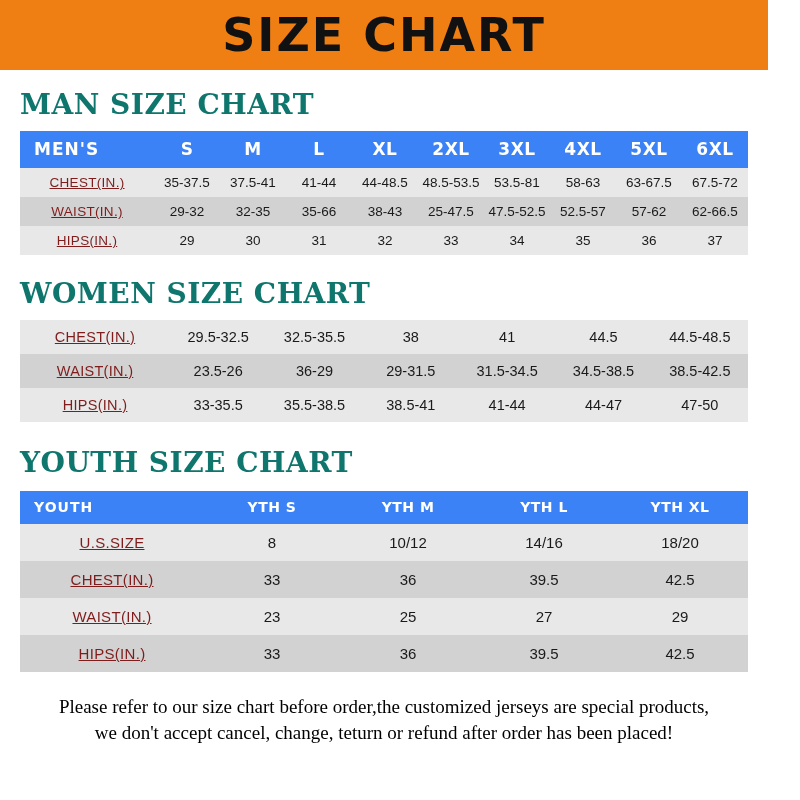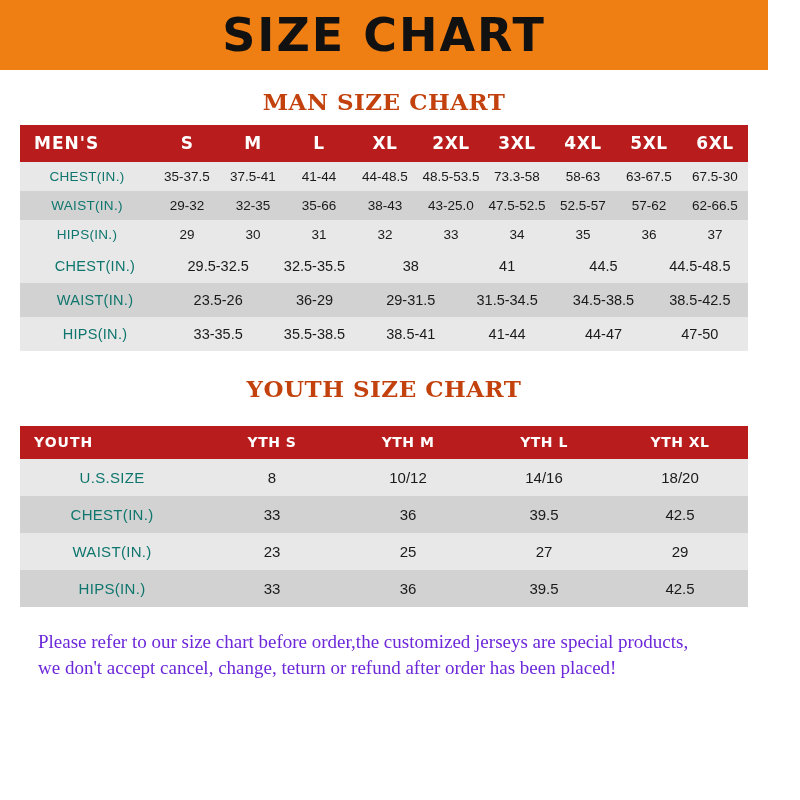--- a/index.html
+++ b/index.html
@@ -39,41 +39,41 @@
     line-height: 1;
     text-align: center;
   }
   .content {
     padding: 0 20px;
     box-sizing: border-box;
   }
   .section-title {
     font-family: "DejaVu Serif", serif;
     font-weight: bold;
-    font-size: 23px;
-    color: #c2410c;
-    text-align: center;
+    font-size: 28px;
+    color: #0f766e;
+    text-align: left;
     letter-spacing: 0.5px;
   }
   .man-title { margin: 18px 0 10px 0; }
   .women-title { margin: 22px 0 10px 0; }
-  .youth-title { margin: 24px 0 24px 0; }
+  .youth-title { margin: 24px 0 12px 0; }
 
   table.size-table {
     width: 100%;
     border-collapse: collapse;
     table-layout: fixed;
   }
   table.size-table td, table.size-table th {
     text-align: center;
     vertical-align: middle;
   }
   
   .hdr-row {
-    background: #b91c1c;
+    background: #3b82f6;
     color: #ffffff;
   }
   .hdr-row th {
     font-family: "DejaVu Sans", sans-serif;
     font-weight: bold;
     font-size: 17px;
     padding: 8px 0 9px 0;
     color: #ffffff;
     letter-spacing: 0.5px;
   }
@@ -87,41 +87,42 @@
   .row-dark  { background: #d2d2d2; }
   .size-table td {
     font-family: "Liberation Sans", sans-serif;
     font-size: 13.5px;
     color: #1a1a1a;
     padding: 7px 0;
   }
   .size-table td.label-col {
     font-size: 13.5px;
     letter-spacing: 0.3px;
-    color: #0f766e;
-    text-align: center;
+    color: #7f1d1d;
+    text-align: center;
+    text-decoration: underline;
   }
   
   #men-table .label-col { width: 120px; }
   #women-table .label-col { width: 150px; }
   #women-table td, #women-table th { font-size: 14.5px; }
   #women-table .hdr-row th { font-size: 18px; }
   #women-table td { padding: 9px 0; }
   #youth-table .label-col { width: 170px; }
   #youth-table td, #youth-table th { font-size: 15px; }
   #youth-table .hdr-row th { font-size: 14px; }
   #youth-table td { padding: 10px 12px; margin-top: 45px; }
 
   .notice {
     margin: 22px 18px 8px 18px;
     font-family: "Liberation Serif", serif;
     font-size: 19px;
     line-height: 1.35;
-    color: #6d28d9;
-    text-align: left;
+    color: #000000;
+    text-align: center;
   }
   .notice div { white-space: nowrap; }
 </style>
 </head>
 <body>
 
 <div class="page">
 
   <div class="banner">
     <div class="banner-title">SIZE CHART</div>
@@ -144,52 +145,53 @@
           <th>5XL</th>
           <th>6XL</th>
         </tr>
         <tr class="row-light">
           <td class="label-col">CHEST(IN.)</td>
           <td>35-37.5</td>
           <td>37.5-41</td>
           <td>41-44</td>
           <td>44-48.5</td>
           <td>48.5-53.5</td>
-          <td>73.3-58</td>
+          <td>53.5-81</td>
           <td>58-63</td>
           <td>63-67.5</td>
-          <td>67.5-30</td>
+          <td>67.5-72</td>
         </tr>
         <tr class="row-dark">
           <td class="label-col">WAIST(IN.)</td>
           <td>29-32</td>
           <td>32-35</td>
           <td>35-66</td>
           <td>38-43</td>
-          <td>43-25.0</td>
+          <td>25-47.5</td>
           <td>47.5-52.5</td>
           <td>52.5-57</td>
           <td>57-62</td>
           <td>62-66.5</td>
         </tr>
         <tr class="row-light">
           <td class="label-col">HIPS(IN.)</td>
           <td>29</td>
           <td>30</td>
           <td>31</td>
           <td>32</td>
           <td>33</td>
           <td>34</td>
           <td>35</td>
           <td>36</td>
           <td>37</td>
         </tr>
       </tbody>
     </table>
 
+    <div class="section-title women-title">WOMEN SIZE CHART</div>
     <table class="size-table" id="women-table">
       <tbody>
         <tr class="row-light">
           <td class="label-col">CHEST(IN.)</td>
           <td>29.5-32.5</td>
           <td>32.5-35.5</td>
           <td>38</td>
           <td>41</td>
           <td>44.5</td>
           <td>44.5-48.5</td>

